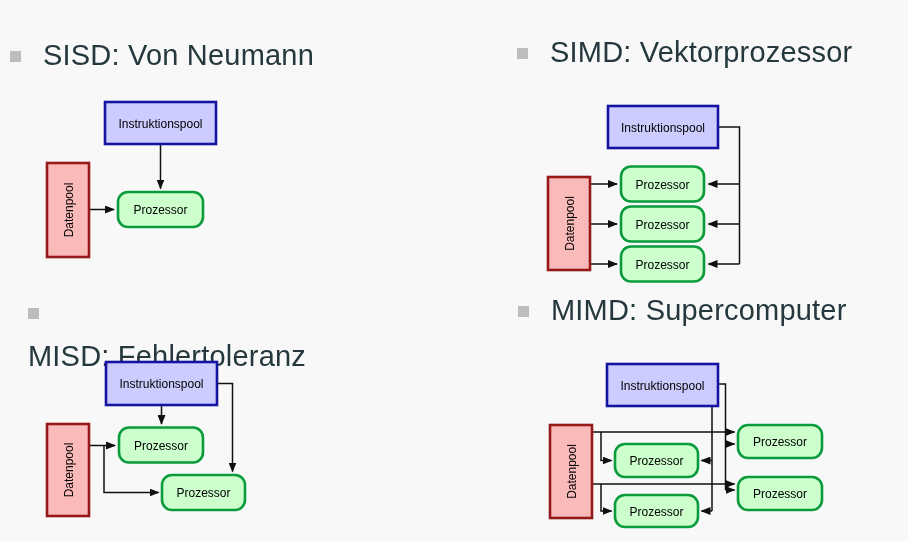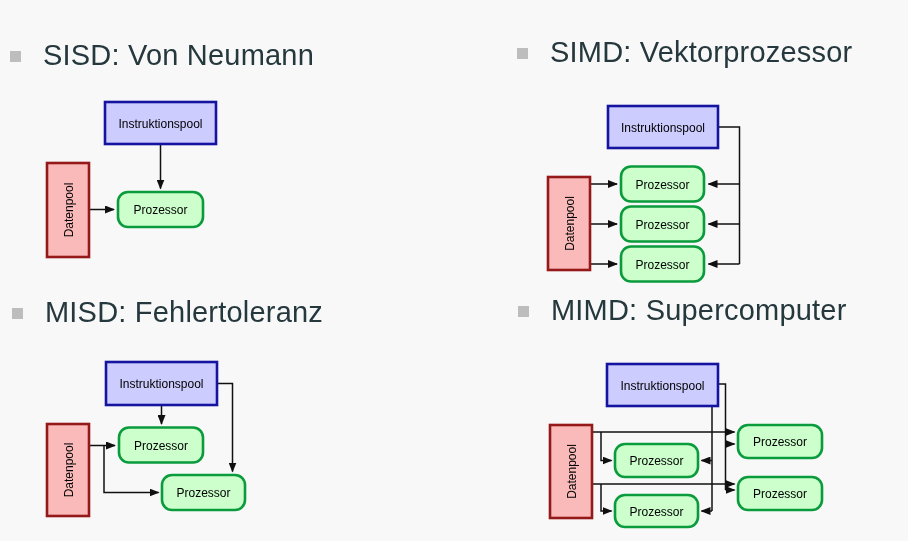--- a/index.html
+++ b/index.html
@@ -10,21 +10,21 @@
   }
   .panel { position:absolute; }
   #panel-sisd { left:0;   top:0;   width:454px; height:270px;margin-top:19px; }
   #panel-simd { left:454px;top:16px;  width:454px; height:270px; }
   #panel-misd { left:0;   top:270px; width:454px; height:271px; }
   #panel-mimd { left:454px;top:270px; width:454px; height:271px; }
 
   .heading { position:absolute; display:flex; align-items:flex-start; gap:22px; }
   #panel-sisd .heading { left:10px; top:21px; }
   #panel-simd .heading { left:63px; top:21px; }
-  #panel-misd .heading { left:12px; top:27px; }
+  #panel-misd .heading { left:28px; top:27px;flex-direction:column; }
   #panel-mimd .heading { left:64px; top:25px; }
   .bullet { width:11px; height:11px; background:#bdbdbd; margin-top:11px; flex:0 0 auto; }
   .ptitle {
     margin:0; font-size:29px; font-weight:400; line-height:1.1;
     color:#25383d; letter-spacing:0.2px; white-space:nowrap;
   }
 
   svg.diagram { position:absolute; left:0; top:0; }
   .wire  { stroke:#101010; stroke-width:1.5; fill:none; }
   .boxlbl {

